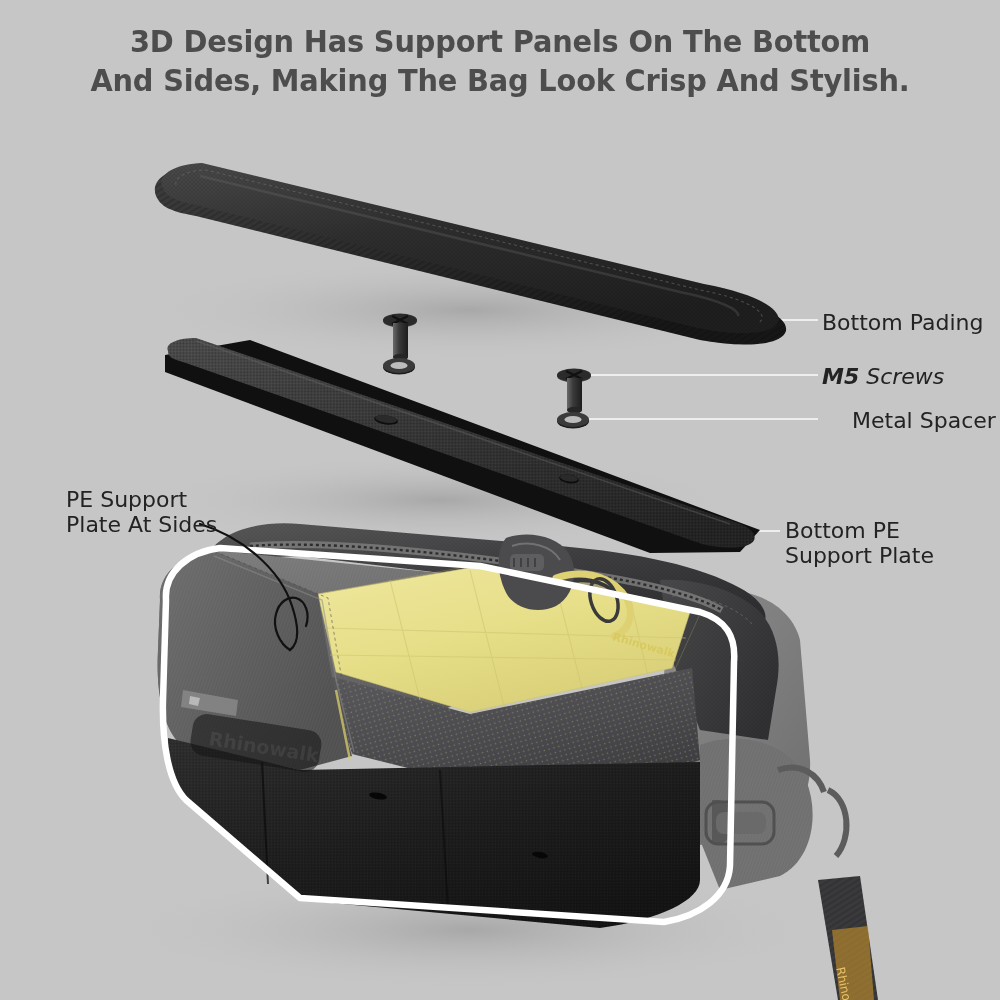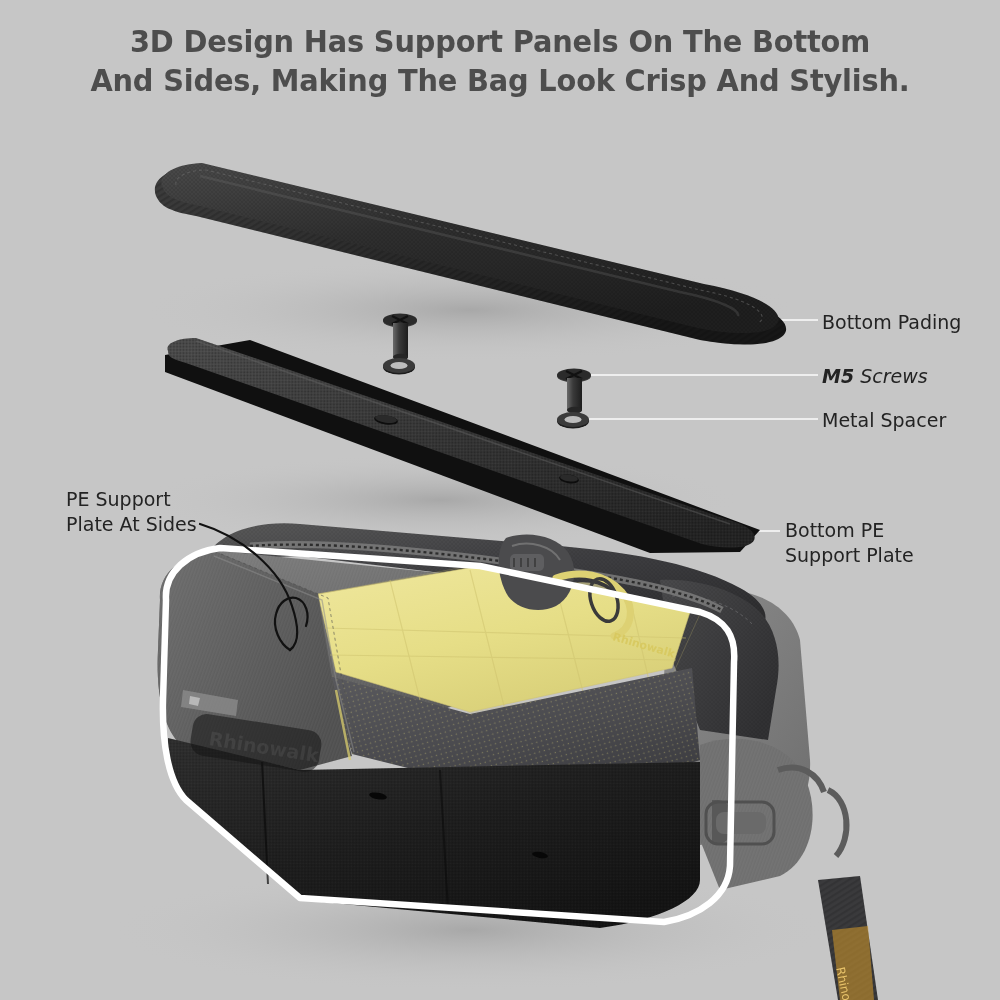--- a/index.html
+++ b/index.html
@@ -21,29 +21,29 @@
     line-height:39px;
     letter-spacing:-0.2px;
     transform:scaleX(0.93);
     transform-origin:50% 0;
   }
   .title-line{display:block;white-space:nowrap;}
   .callout{
     position:absolute;
     color:#232323;
     font-family:"DejaVu Sans", sans-serif;
-    font-size:19px;
+    font-size:22px;
     line-height:25px;
     font-weight:400;
     white-space:nowrap;
   }
   .callout b{font-weight:bold;}
   .lbl-bottom-padding{left:822px;top:310px;}
   .lbl-m5{left:822px;top:364px;font-style:italic;}
-  .lbl-spacer{left:822px;top:408px;text-align:center;}
+  .lbl-spacer{left:852px;top:408px;text-align:center;}
   .lbl-bottompe{left:785px;top:518px;}
   .lbl-pe-sides{left:66px;top:487px;text-align:left;}
   .lbl-two-line{white-space:normal;}
   svg{display:block;}
 </style>
 </head>
 <body>
 
 <div id="stage">
 

